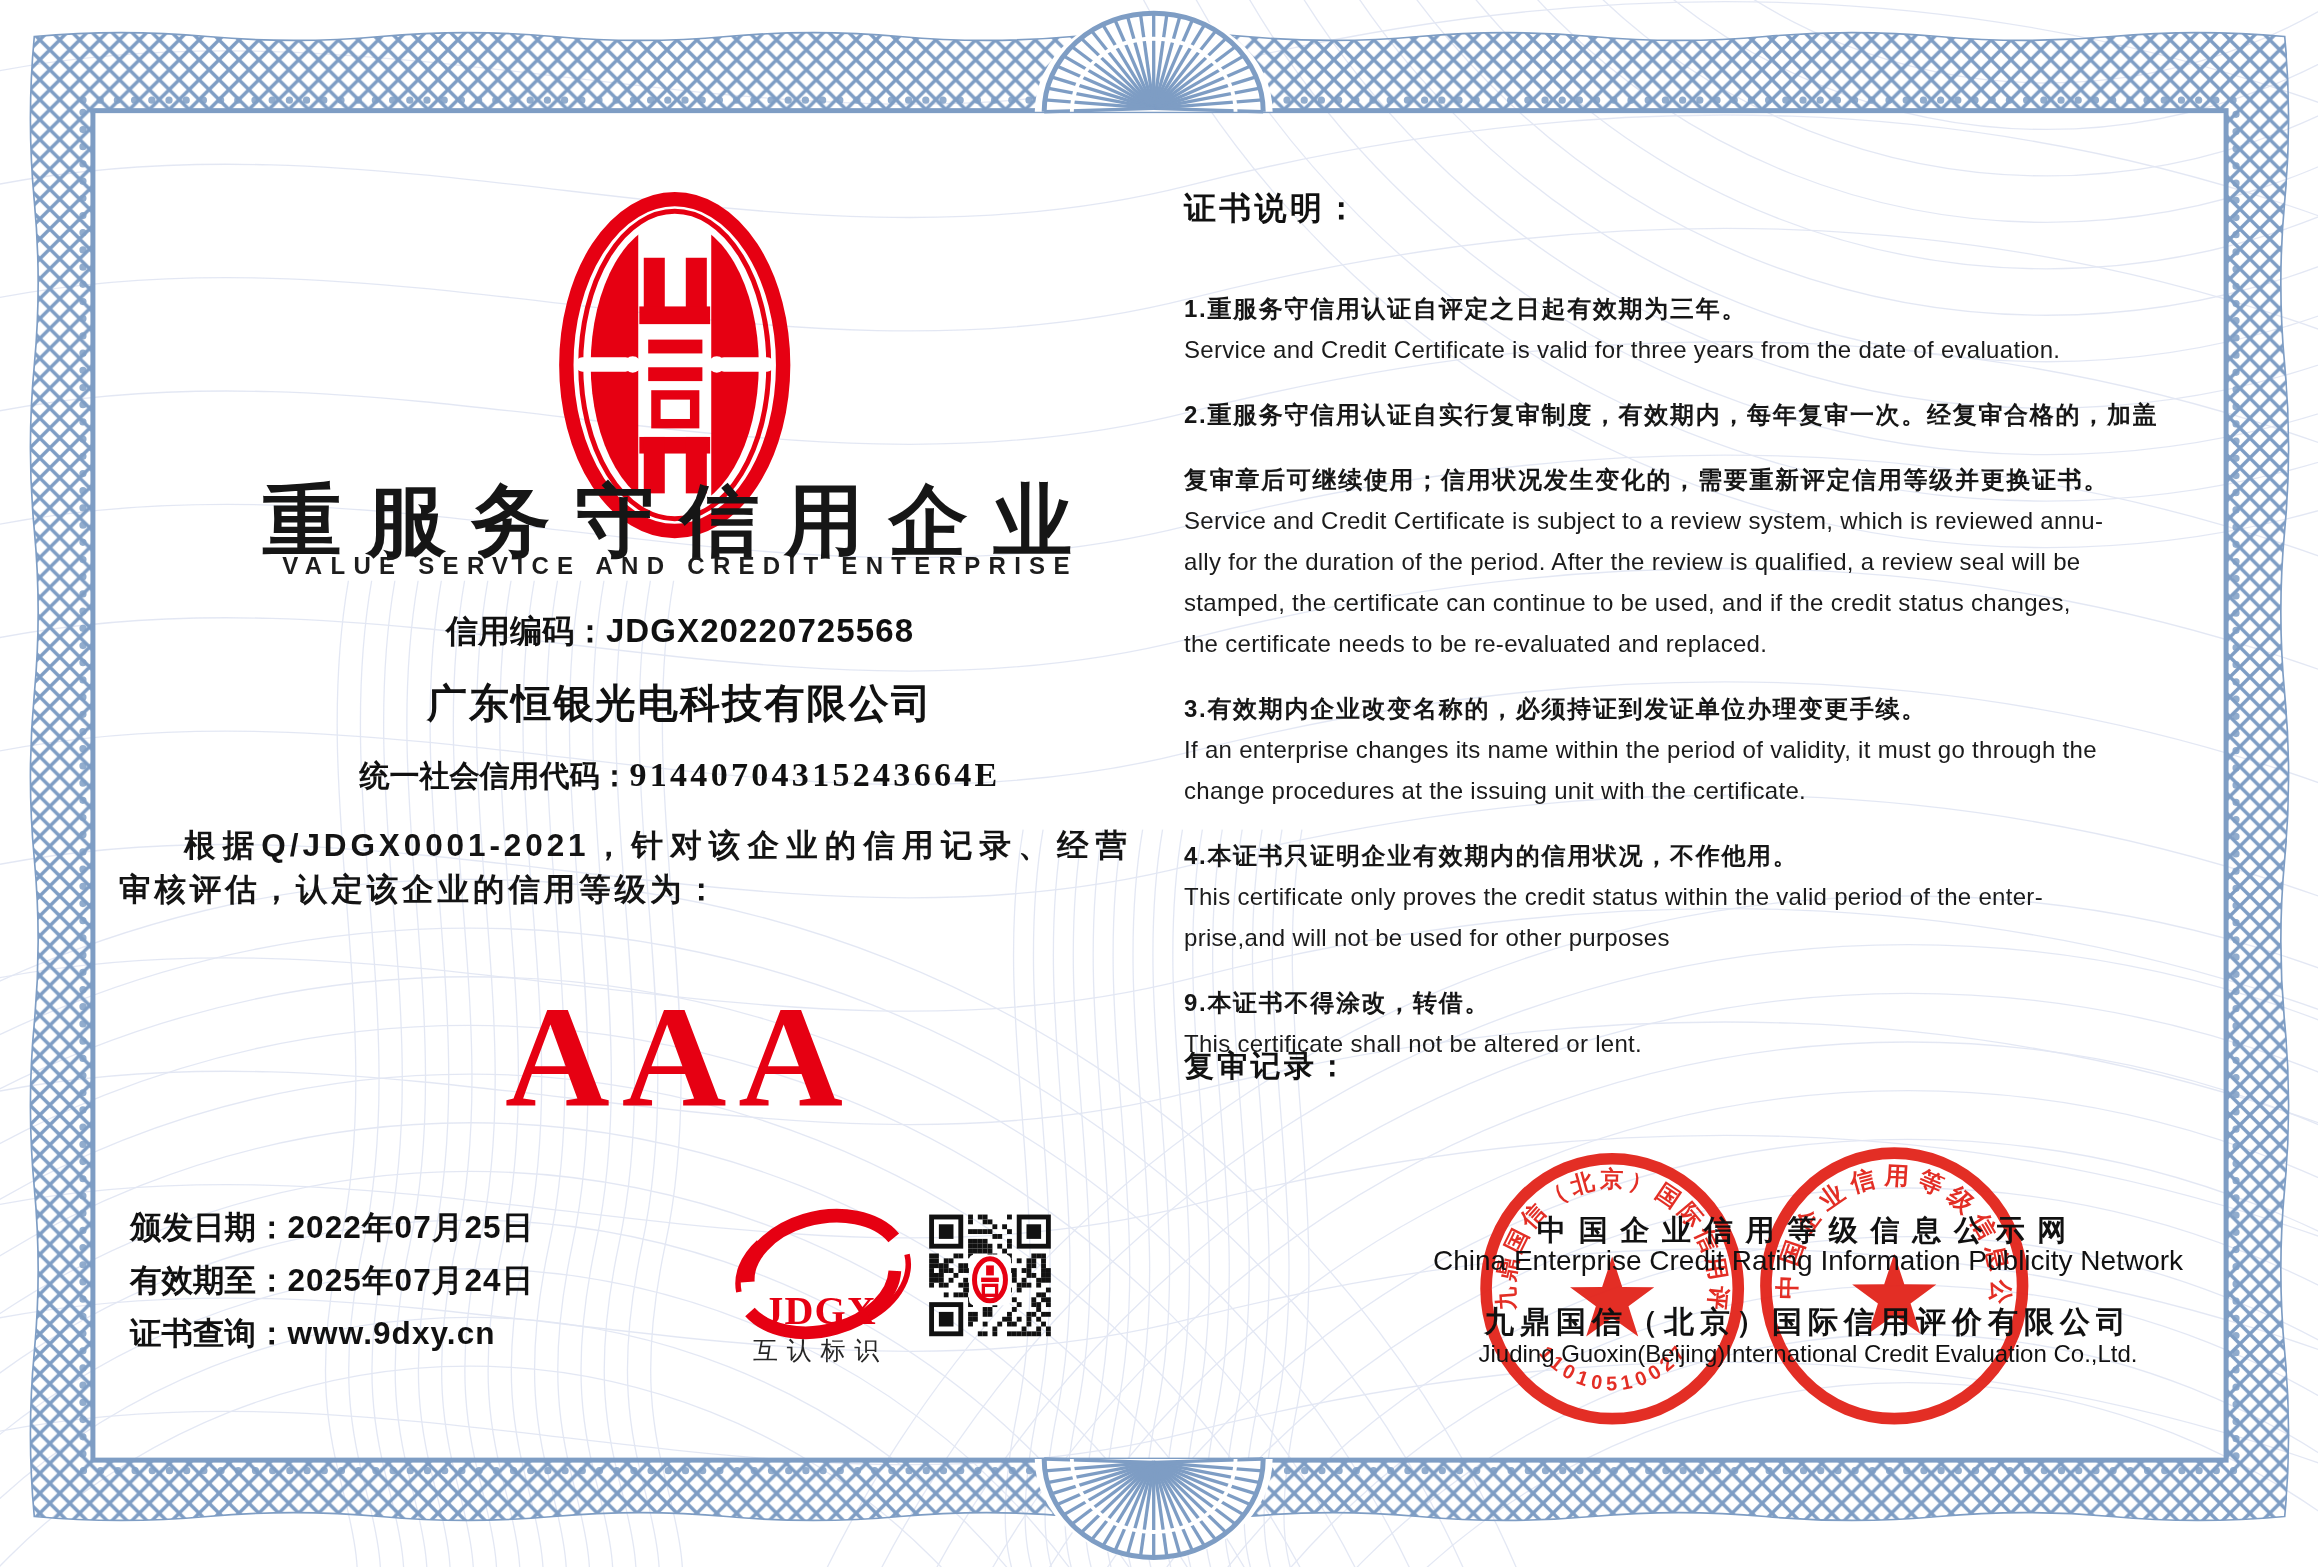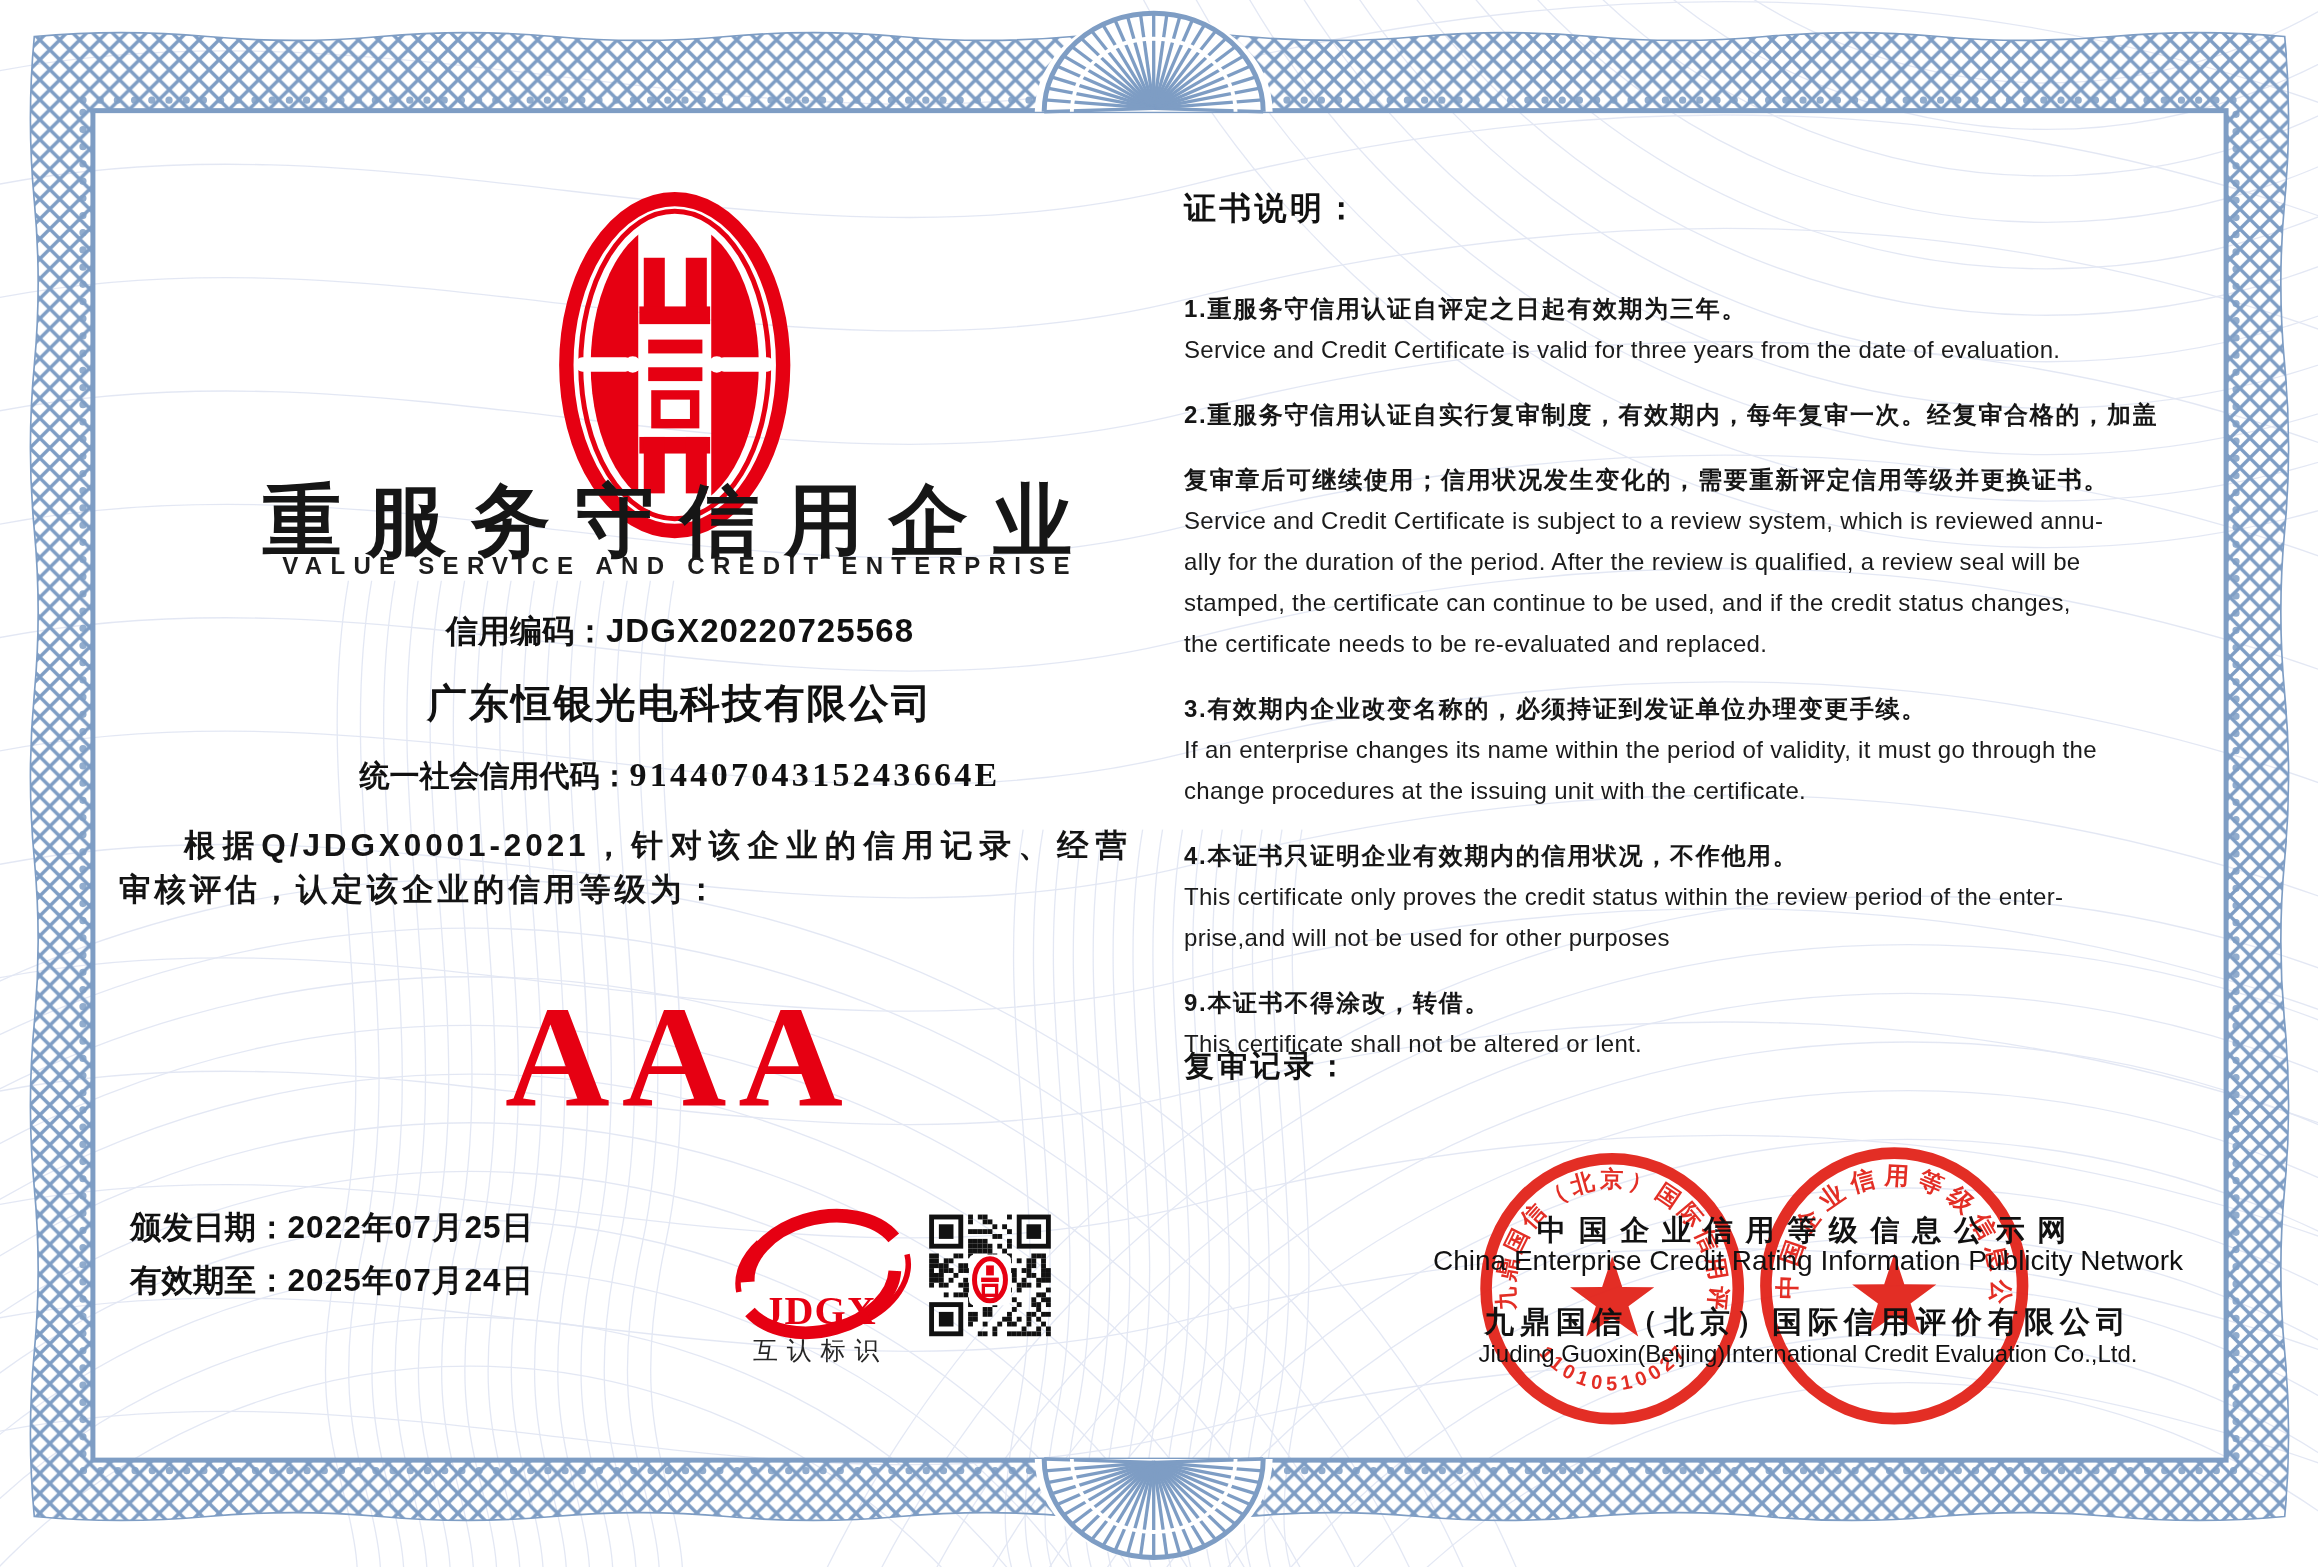--- a/index.html
+++ b/index.html
@@ -468,38 +468,41 @@
   </div>
 
   <div class="abs grade">AAA</div>
 
   <div class="abs meta" style="top:1207px">
     <span>颁发日期：</span><span class="val">2022年07月25日</span>
   </div>
   <div class="abs meta" style="top:1260px">
     <span>有效期至：</span><span class="val">2025年07月24日</span>
   </div>
+  <div class="abs meta" style="top:1313px">
+    <span>证书查询：</span><span class="val">www.9dxy.cn</span>
+  </div>
 
   <div class="abs hurenshi">互认标识</div>
 
   <div class="abs rc-head">证书说明：</div>
   <div class="abs rc-body">
     <div class="ln zh">1.重服务守信用认证自评定之日起有效期为三年。</div>
     <div class="ln en">Service and Credit Certificate is valid for three years from the date of evaluation.</div>
     <div class="ln zh">2.重服务守信用认证自实行复审制度，有效期内，每年复审一次。经复审合格的，加盖</div>
     <div class="ln zh">复审章后可继续使用；信用状况发生变化的，需要重新评定信用等级并更换证书。</div>
     <div class="ln en">Service and Credit Certificate is subject to a review system, which is reviewed annu-</div>
     <div class="ln en">ally for the duration of the period. After the review is qualified, a review seal will be</div>
     <div class="ln en">stamped, the certificate can continue to be used, and if the credit status changes,</div>
     <div class="ln en">the certificate needs to be re-evaluated and replaced.</div>
     <div class="ln zh">3.有效期内企业改变名称的，必须持证到发证单位办理变更手续。</div>
     <div class="ln en">If an enterprise changes its name within the period of validity, it must go through the</div>
     <div class="ln en">change procedures at the issuing unit with the certificate.</div>
     <div class="ln zh">4.本证书只证明企业有效期内的信用状况，不作他用。</div>
-    <div class="ln en">This certificate only proves the credit status within the review period of the enter-</div>
+    <div class="ln en">This certificate only proves the credit status within the valid period of the enter-</div>
     <div class="ln en">prise,and will not be used for other purposes</div>
     <div class="ln zh">9.本证书不得涂改，转借。</div>
     <div class="ln en">This certificate shall not be altered or lent.</div>
   </div>
   <div class="abs rv-head">复审记录：</div>
 
   <div class="abs footer-line f-zh1">中国企业信用等级信息公示网</div>
   <div class="abs footer-line f-en1">China Enterprise Credit Rating Information Publicity Network</div>
   <div class="abs footer-line f-zh2">九鼎国信（北京）国际信用评价有限公司</div>
   <div class="abs footer-line f-en2">Jiuding Guoxin(Beijing)International Credit Evaluation Co.,Ltd.</div>

